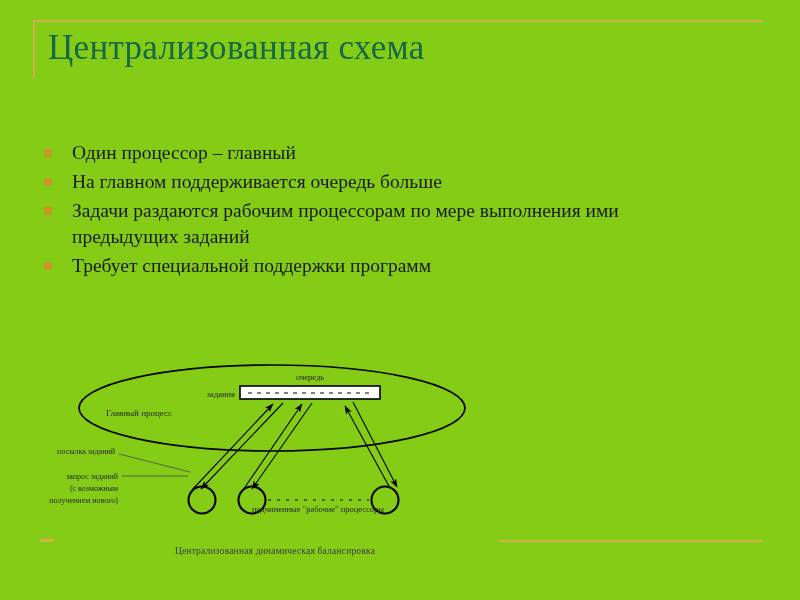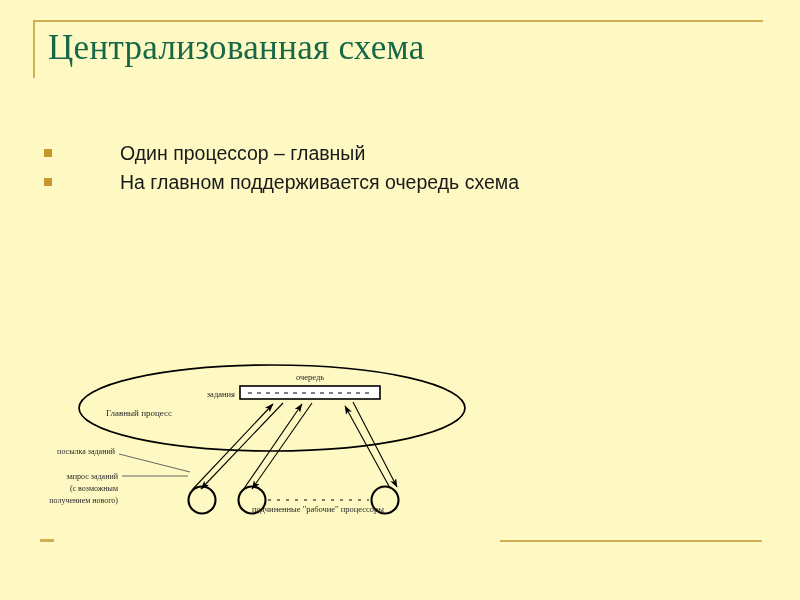--- a/index.html
+++ b/index.html
@@ -5,21 +5,21 @@
 <style>
   html, body {
     margin: 0;
     padding: 0;
     background: #ffffff;
   }
   #slide {
     position: relative;
     width: 800px;
     height: 600px;
-    background: #fef9c3;
+    background: #84cc16;
     overflow: hidden;
     font-family: "Liberation Sans", sans-serif;
   }
 
   
   .deco-top-rule {
     position: absolute;
     left: 33px;
     top: 20px;
     width: 730px;
@@ -78,25 +78,24 @@
   .bullet-marker {
     flex: 0 0 auto;
     width: 8px;
     height: 8px;
     background: #c8972c;
     margin-top: 9px;
     margin-right: 20px;
   }
   .bullet-text {
     flex: 1 1 auto;
-    font-family: Liberation Sans, sans-serif;
+    font-family: Liberation Serif, serif;
     font-size: 19.5px;
     line-height: 26px;
     color: #1a1a1a;
-    margin-left: 48px;
   }
 
   
   .figure {
     position: absolute;
     left: 40px;
     top: 360px;
     width: 470px;
     height: 210px;
   }
@@ -129,21 +128,29 @@
 
   <div class="slide-title">Централизованная схема</div>
 
   <div class="bullets">
     <div class="bullet-row">
       <span class="bullet-marker"></span>
       <span class="bullet-text">Один процессор – главный</span>
     </div>
     <div class="bullet-row">
       <span class="bullet-marker"></span>
-      <span class="bullet-text">На главном поддерживается очередь схема</span>
+      <span class="bullet-text">На главном поддерживается очередь больше</span>
+    </div>
+    <div class="bullet-row">
+      <span class="bullet-marker"></span>
+      <span class="bullet-text">Задачи раздаются рабочим процессорам по мере выполнения ими предыдущих заданий</span>
+    </div>
+    <div class="bullet-row">
+      <span class="bullet-marker"></span>
+      <span class="bullet-text">Требует специальной поддержки программ</span>
     </div>
   </div>
 
   <div class="figure">
     <svg width="470" height="185" viewBox="0 0 470 185">
       <defs>
         <marker id="ah" markerWidth="9" markerHeight="9" refX="7.5" refY="3" orient="auto" markerUnits="strokeWidth">
           <path d="M0,0 L8,3 L0,6 L2,3 z" fill="#000"></path>
         </marker>
       </defs>
@@ -178,15 +185,16 @@
       <text x="75" y="94" text-anchor="end" font-size="8" class="fig-text">посылка заданий</text>
 
       <line x1="82" y1="116" x2="148" y2="116" stroke="#555" stroke-width="0.9"></line>
       <text x="78" y="119" text-anchor="end" font-size="8" class="fig-text">запрос заданий</text>
       <text x="78" y="131" text-anchor="end" font-size="8" class="fig-text">(с возможным</text>
       <text x="78" y="143" text-anchor="end" font-size="8" class="fig-text">получением нового)</text>
 
       <text x="278" y="152" text-anchor="middle" font-size="8.5" class="fig-text">подчиненные "рабочие" процессоры</text>
     </svg>
 
+    <div class="fig-caption">Централизованная динамическая балансировка</div>
   </div>
 
 </div>
 
 </body></html>

